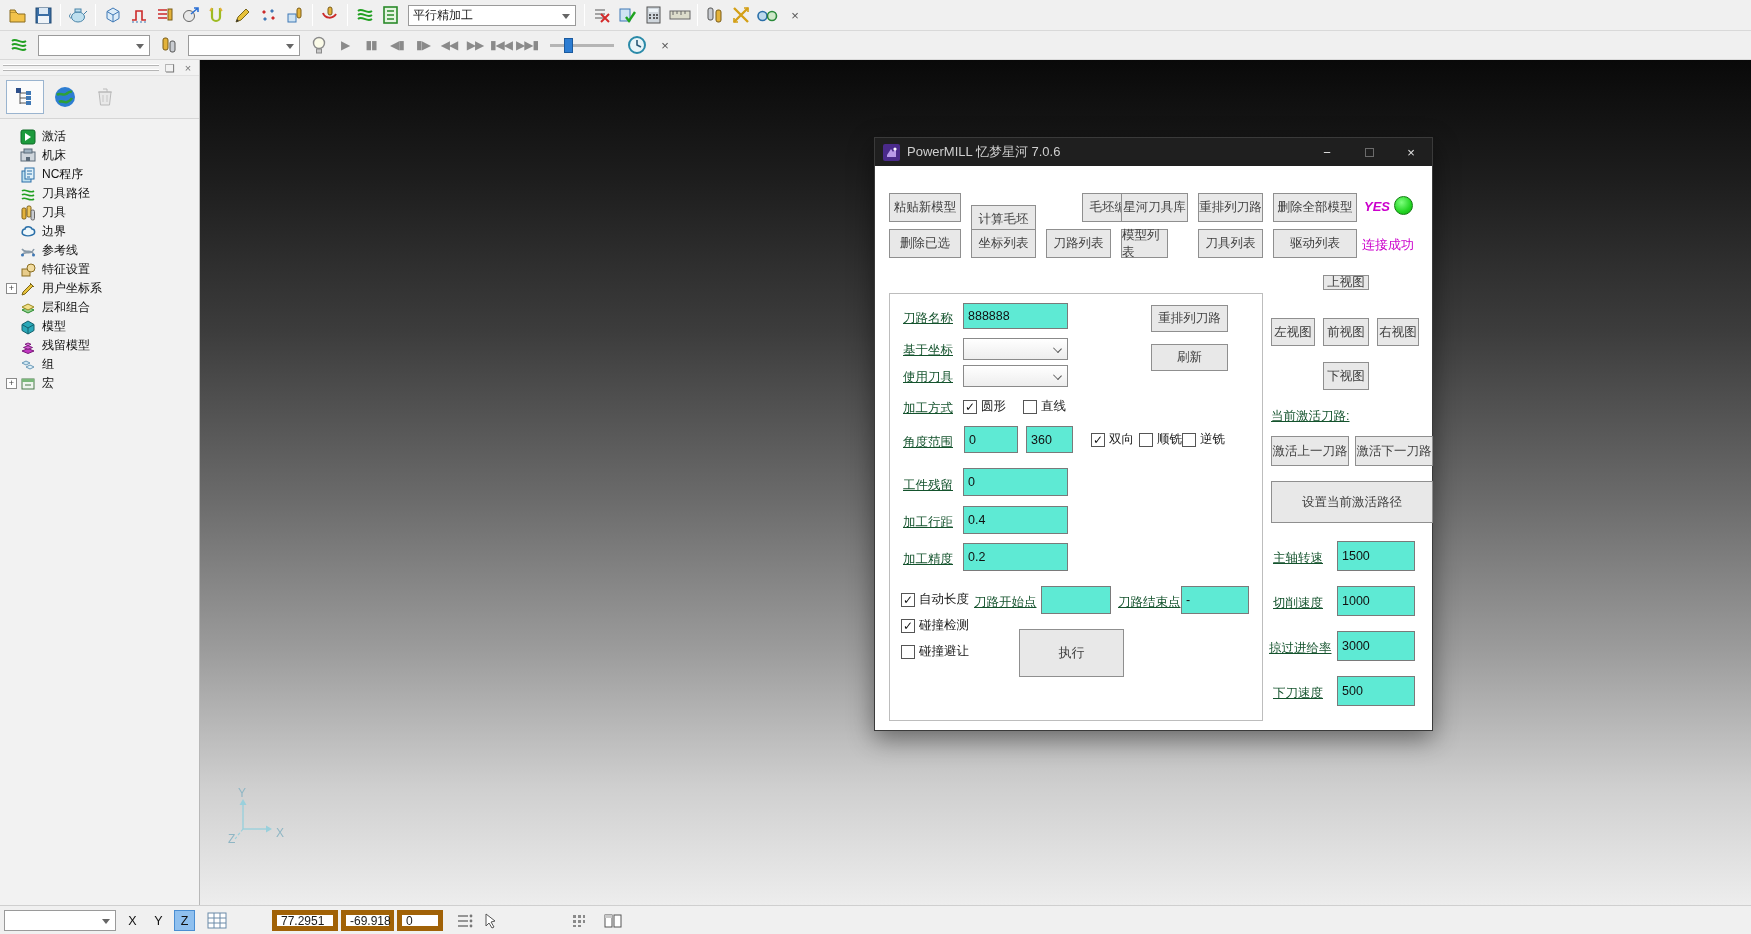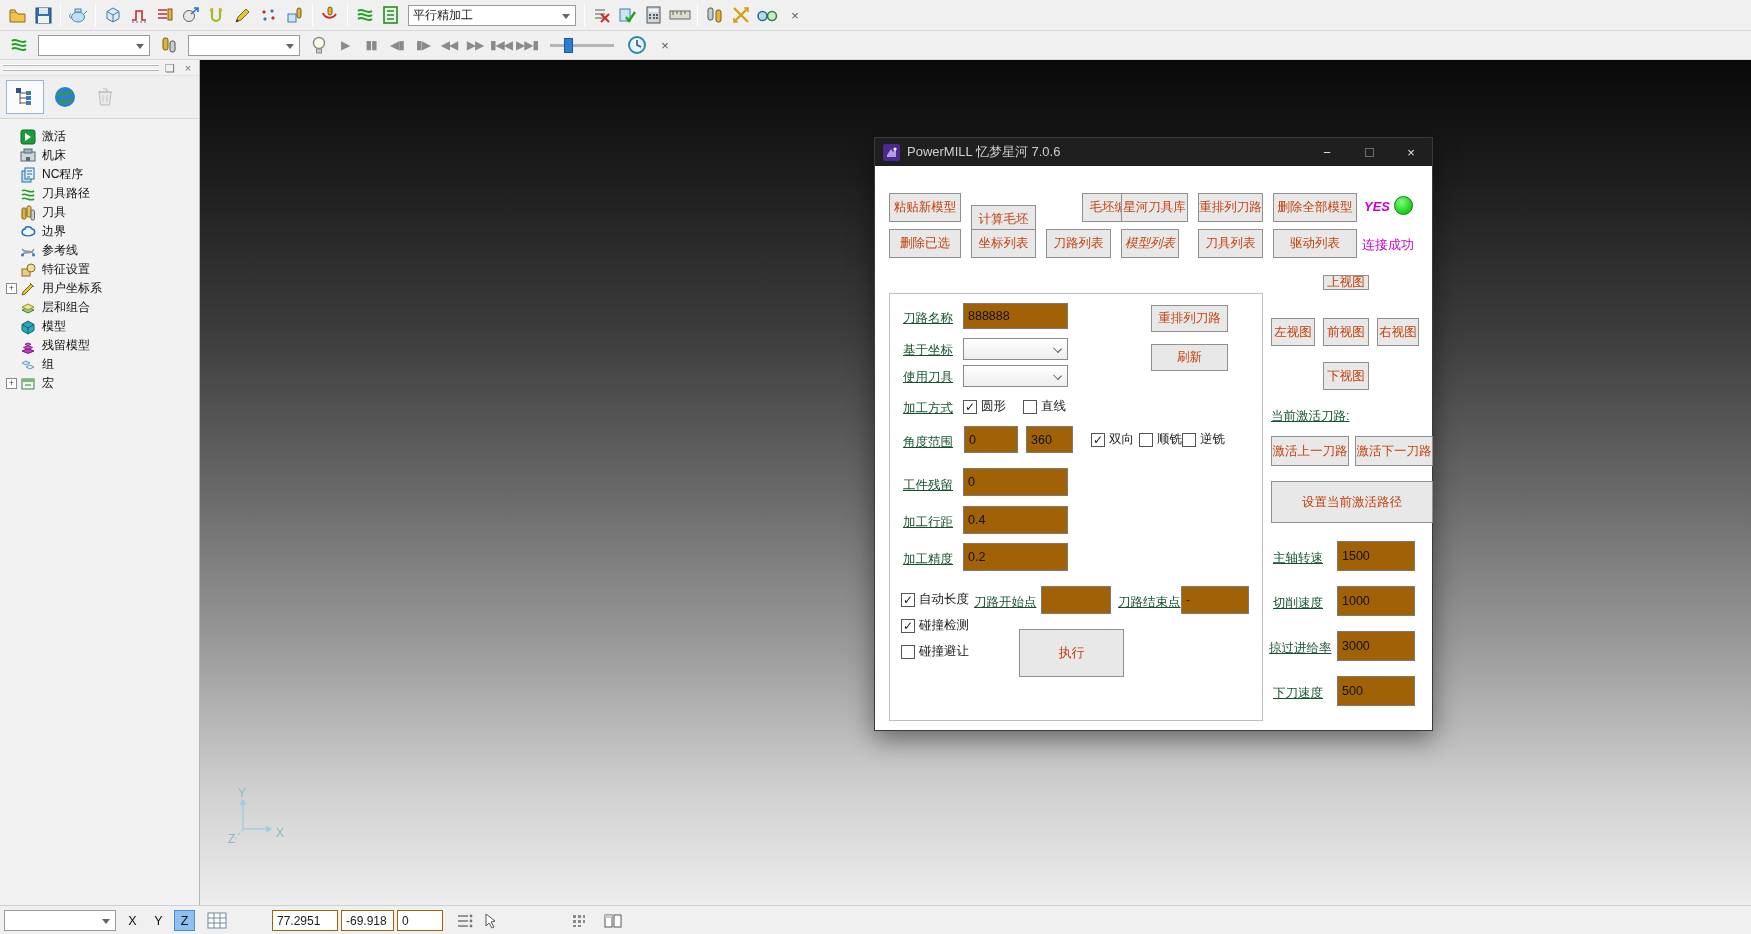--- a/index.html
+++ b/index.html
@@ -50,42 +50,42 @@
   #dialog { position:absolute; left:874px; top:137px; width:559px; height:594px; background:#fff; border:1px solid #3a3a3a; box-shadow:0 8px 24px rgba(0,0,0,.45); }
   #dlg-titlebar { position:absolute; left:0; top:0; width:100%; height:28px; background:#1f1f1f; display:flex; align-items:center; padding-left:8px; }
   #dlg-titlebar .app-icon { width:17px; height:17px; margin-right:7px; }
   #dlg-title { color:#cfcfcf; font-size:13px; }
   .win-ctrls { position:absolute; right:0; top:0; height:28px; display:flex; }
   .wbtn { width:42px; height:28px; display:flex; align-items:center; justify-content:center; color:#e6e6e6; font-size:13px; }
   .wbtn.max span { width:9px; height:9px; border:1px solid #6b6b6b; display:block; }
   #dlg-menubar { position:absolute; left:0; top:28px; width:100%; height:22px; background:#fdfdfd; border-bottom:1px solid #e6e6e6; display:flex; align-items:center; padding-left:4px; }
   .menu-item { padding:0 8px; font-size:12.5px; color:#222; height:100%; display:flex; align-items:center; }
 
-  .dbtn { position:absolute; height:29px; background:#e8e8e8; border:1px solid #8f8f8f; display:flex; align-items:center; justify-content:center; font-size:12.5px; color:#c2410c; }
+  .dbtn { position:absolute; height:29px; background:#e8e8e8; border:1px solid #8f8f8f; display:flex; align-items:center; justify-content:center; font-size:12.5px; color:#404040; }
   #yes-label { position:absolute; left:489px; top:61px; color:#cc00cc; font-weight:bold; font-size:13px; font-style:italic; }
   #conn-ok { position:absolute; left:487px; top:98px; color:#cc00cc; font-size:13px; }
   #green-dot { position:absolute; left:519px; top:58px; width:19px; height:19px; border-radius:50%; background:radial-gradient(circle at 38% 32%, #7dff7d, #23d523 60%, #14a814); border:1px solid #0f7d0f; }
 
   #dlg-tabs { position:absolute; left:14px; top:133px; display:flex; }
   .dtab { height:23px; padding:0 10px; display:flex; align-items:center; background:#f2f2f2; border:1px solid #ababab; border-left:none; font-size:12.5px; }
   .dtab:first-child { border-left:1px solid #ababab; }
   .dtab.active { background:#fff; border-bottom:1px solid #fff; height:25px; margin-top:-2px; position:relative; z-index:2; border-left:1px solid #ababab; }
   #groupbox { position:absolute; left:14px; top:155px; width:374px; height:428px; border:1px solid #bdbdbd; background:#fff; }
 
   .flabel { position:absolute; font-size:12.5px; color:#14532d; white-space:nowrap;text-decoration:underline; }
-  .finput { position:absolute; background:#a16207; border:1px solid #7a7a7a; font-family:"Liberation Sans","DejaVu Sans",sans-serif; font-size:12.5px; padding:0 4px; color:#111; }
+  .finput { position:absolute; background:#5eead4; border:1px solid #7a7a7a; font-family:"Liberation Sans","DejaVu Sans",sans-serif; font-size:12.5px; padding:0 4px; color:#111; }
   .fcombo { position:absolute; background:linear-gradient(#fff,#ededed); border:1px solid #8a8a8a; }
   .fcombo .arrow { position:absolute; right:6px; top:8px; width:7px; height:7px; border-right:1.6px solid #555; border-bottom:1.6px solid #555; transform:rotate(45deg) scale(1,.8); margin-top:-2px; }
   .chk { position:absolute; display:flex; align-items:center; gap:4px; font-size:12.5px; }
   .chk .box { width:14px; height:14px; border:1px solid #555; background:#fff; display:flex; align-items:center; justify-content:center; font-size:12px; color:#111; line-height:1; }
 
   
   #statusbar { position:absolute; left:0; top:905px; width:1751px; height:29px; background:#f0f0f0; border-top:1px solid #cfcfcf; }
   .sb { position:absolute; top:4px; }
-  .sb-field { background:#fff; border:1px solid #a16207; height:21px; font-size:12px; padding:0 4px; display:flex; align-items:center; }
+  .sb-field { background:#fff; border:5px solid #a16207; height:21px; font-size:12px; padding:0 4px; display:flex; align-items:center; }
   .axis-btn { width:21px; height:21px; display:flex; align-items:center; justify-content:center; font-size:12.5px; color:#111; }
   .axis-btn.active { background:#8fc0ef; border:1px solid #4a8ed2; }
 </style>
 </head>
 <body>
 
 <div id="root">
 
   <div class="toolbar" id="toolbar-main">
     <div class="tb-btn">
@@ -463,21 +463,21 @@
       <div class="dbtn" style="left:171px;top:55px;width:65px;margin-left:36px;">毛坯编辑</div>
       <div class="dbtn" style="left:246px;top:55px;width:67px;">星河刀具库</div>
       <div class="dbtn" style="left:323px;top:55px;width:65px;">重排列刀路</div>
       <div class="dbtn" style="left:398px;top:55px;width:84px;">删除全部模型</div>
       <span id="yes-label">YES</span>
       <div id="green-dot"></div>
 
       <div class="dbtn" style="left:14px;top:91px;width:72px;">删除已选</div>
       <div class="dbtn" style="left:96px;top:91px;width:65px;">坐标列表</div>
       <div class="dbtn" style="left:171px;top:91px;width:65px;">刀路列表</div>
-      <div class="dbtn" style="left:246px;top:91px;width:58px;font-style:italic;">模型列表</div>
+      <div class="dbtn" style="left:246px;top:91px;width:47px;">模型列表</div>
       <div class="dbtn" style="left:323px;top:91px;width:65px;">刀具列表</div>
       <div class="dbtn" style="left:398px;top:91px;width:84px;">驱动列表</div>
       <span id="conn-ok">连接成功</span>
 
       <div id="groupbox"></div>
 
       <span class="flabel" style="left:28px;top:172px;">刀路名称</span>
       <input class="finput" style="left: 88px; top: 165px; width: 105px; height: 26px;" value="888888">
       <div class="dbtn" style="left:276px;top:167px;width:77px;height:27px;">重排列刀路</div>
 

